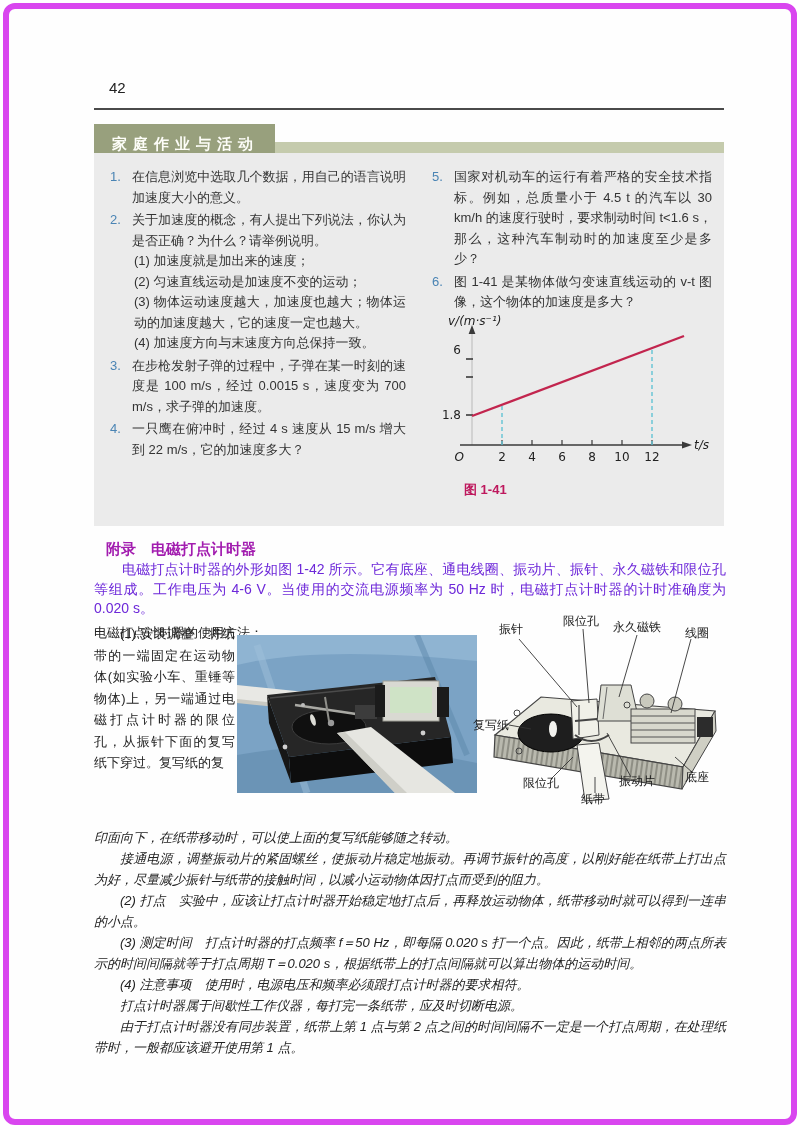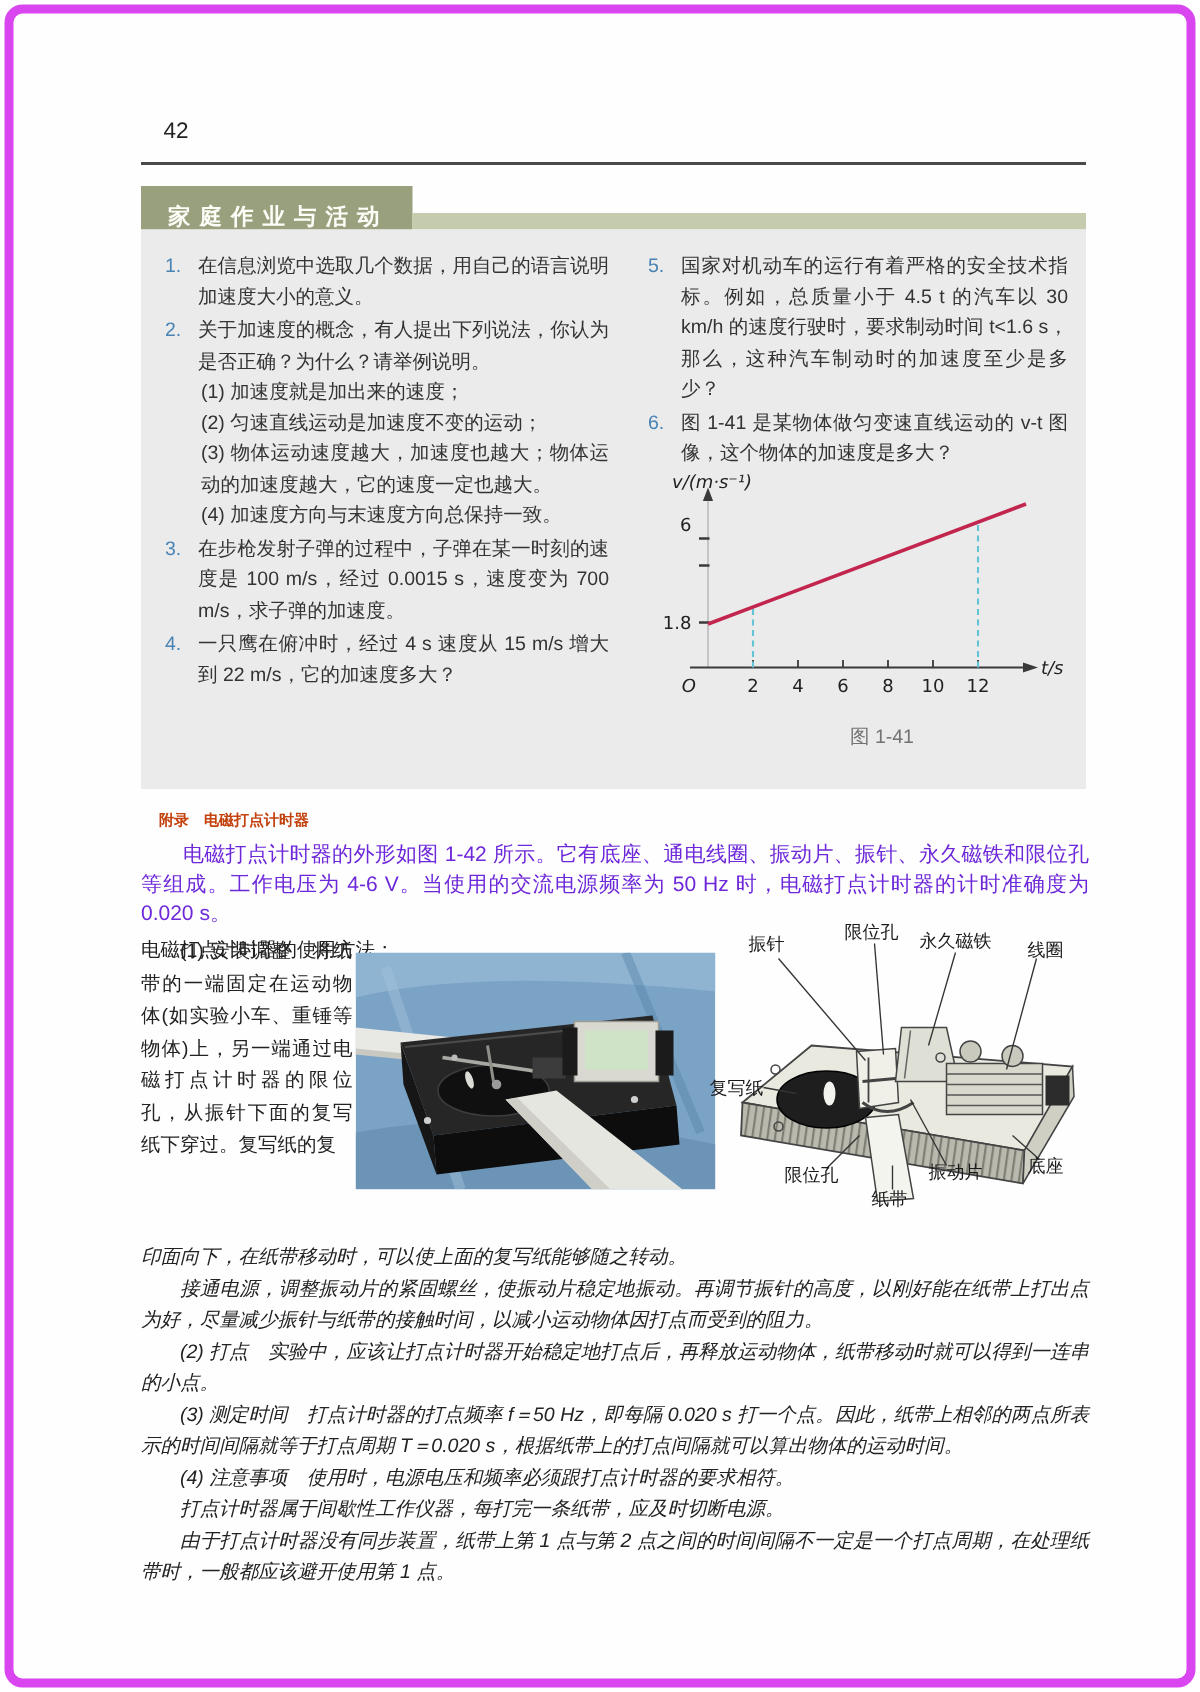--- a/index.html
+++ b/index.html
@@ -28,24 +28,24 @@
   .hw-cols { display:flex; gap:24px; height:100%; }
   .hw-col-left  { width:302px; }
   .hw-col-right { width:282px; position:relative; }
 
   .q { display:flex; margin-bottom:2px; font-size:13px; line-height:20.5px; }
   .q-num { color:#4a84b4; width:24px; flex:none; text-align:left; padding-left:2px; }
   .q-body { flex:1; text-align:justify; }
   .q-sub { text-align:justify; padding-left:2px; }
 
   .graph-wrap { margin-top:0; margin-left:0px; }
-  .graph-caption { font-size:13px; font-weight:normal; color:#737373; margin:4px 0 0 34px;text-align:center; }
+  .graph-caption { font-size:13px; font-weight:bold; color:#be185d; margin:4px 0 0 34px; }
   svg text { font-family:"DejaVu Sans","Liberation Sans",sans-serif; }
 
-  .appendix-title { position:absolute; left:97px; top:531px; font-size:10px; font-weight:bold; color:#c2410c; }
+  .appendix-title { position:absolute; left:97px; top:531px; font-size:15px; font-weight:bold; color:#a21caf; }
   .app-intro {
     position:absolute; left:85px; top:551px; width:632px;
     font-size:14px; line-height:19.5px; text-align:justify; color:#6d28d9;
   }
   .indent { text-indent:2em; }
   .app-lead { position:absolute; left:85px; top:615px; font-size:13px; color:#222; }
 
   .fig-row { position:absolute; left:85px; top:610px; width:632px; height:184px; }
   .side-text {
     position:absolute; left:0; top:4px; width:141px;

